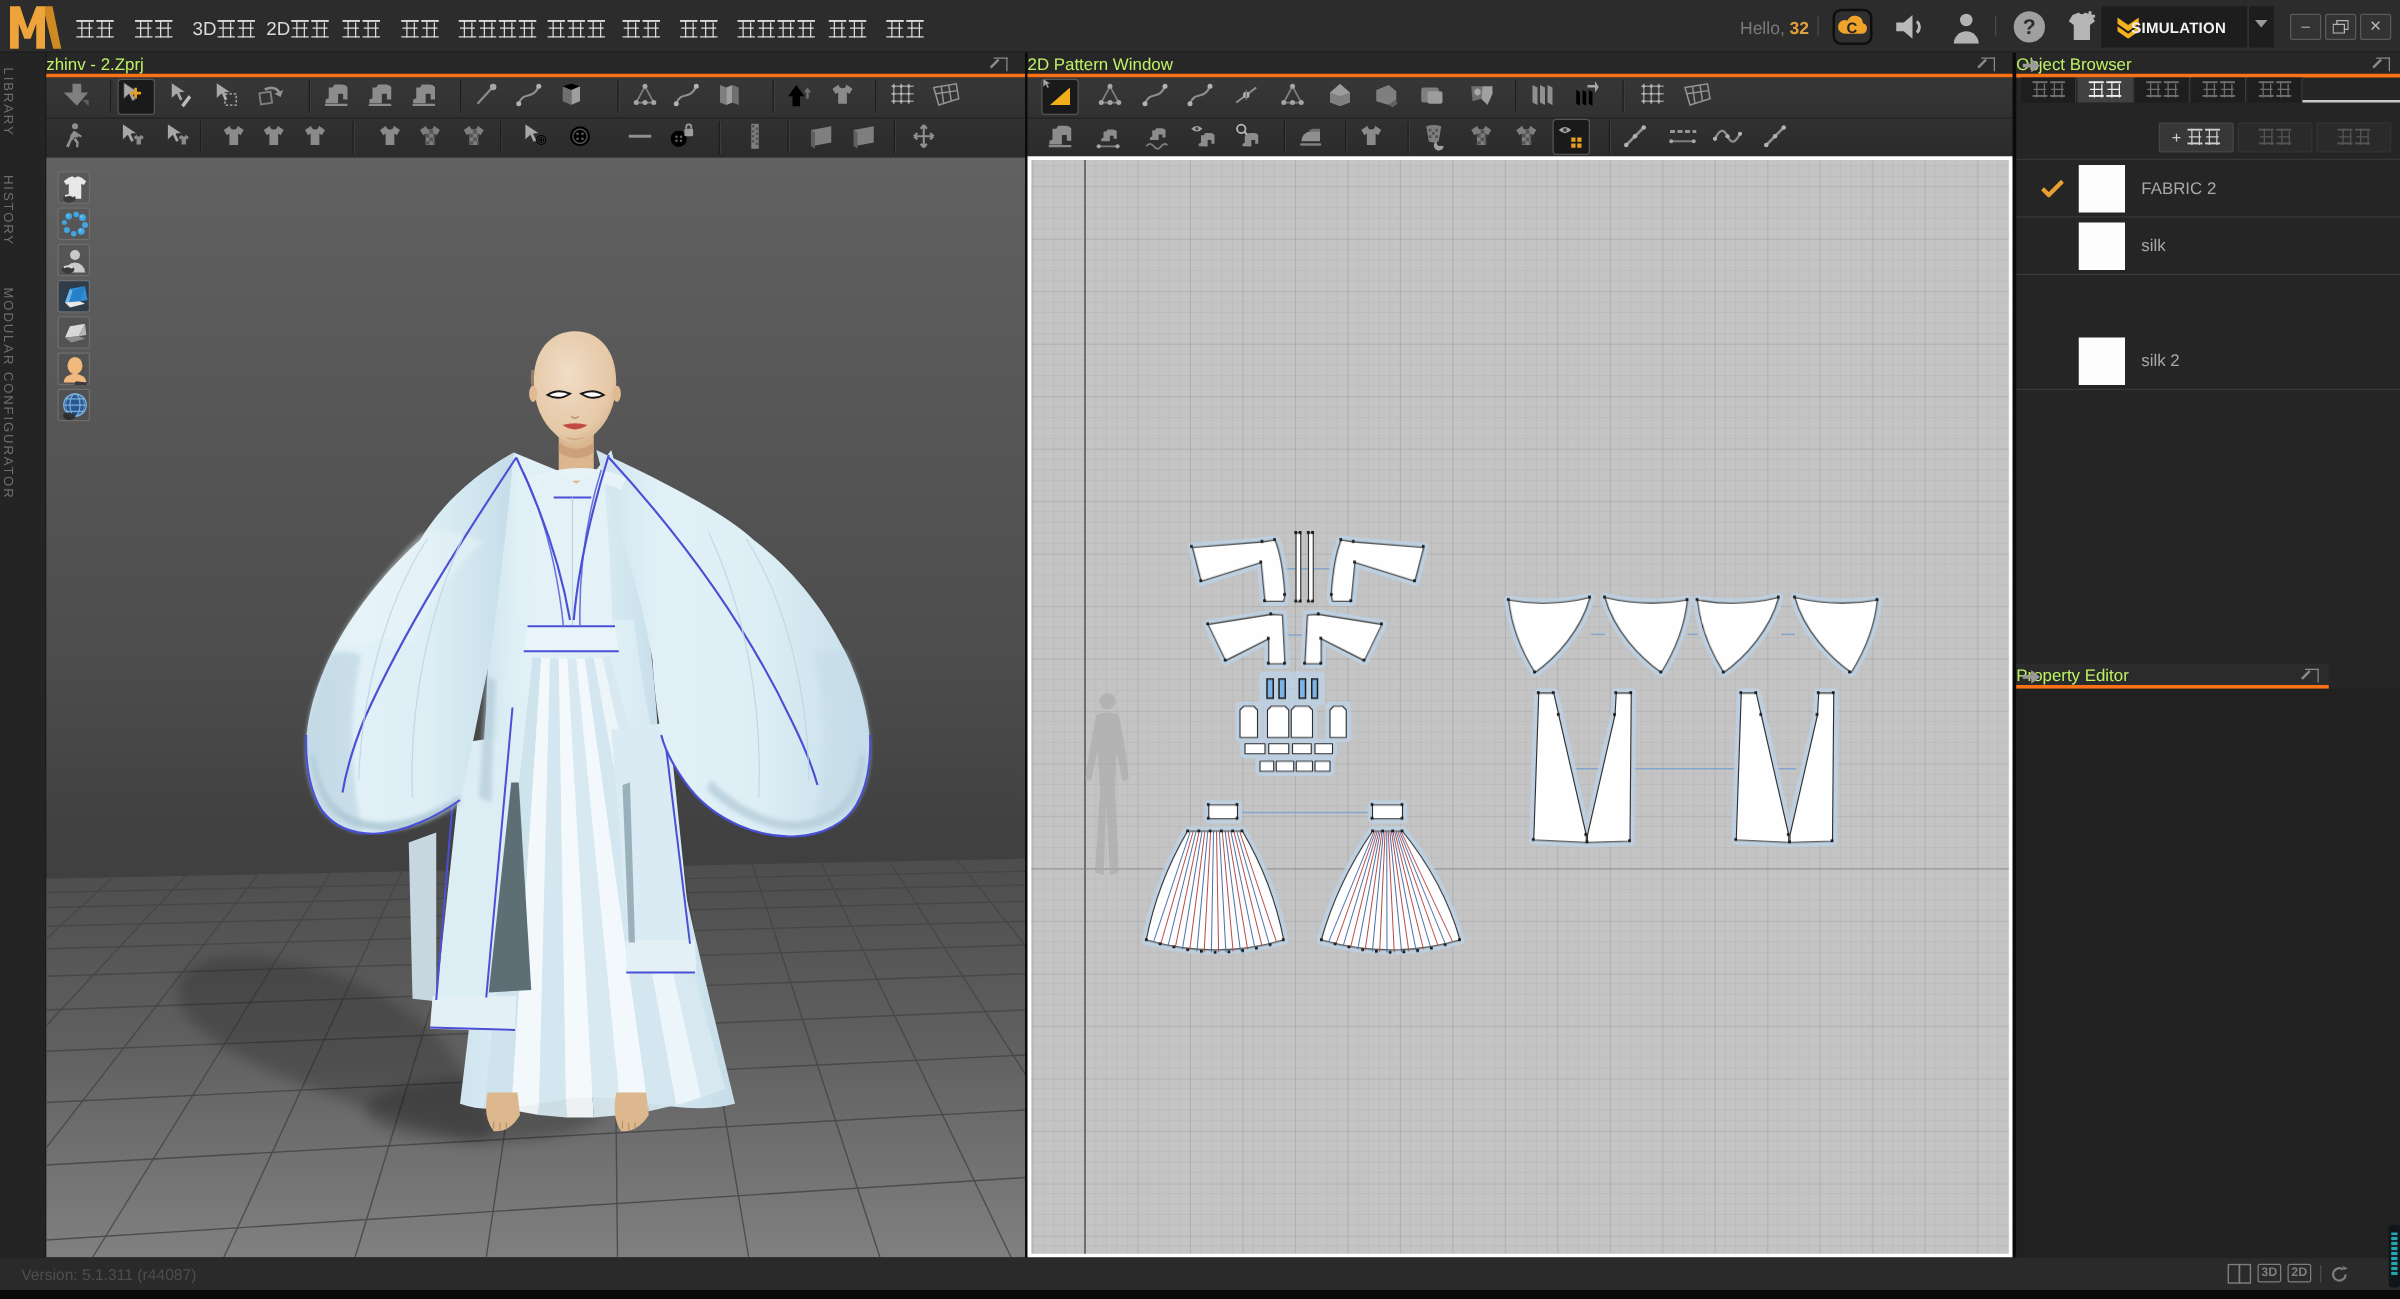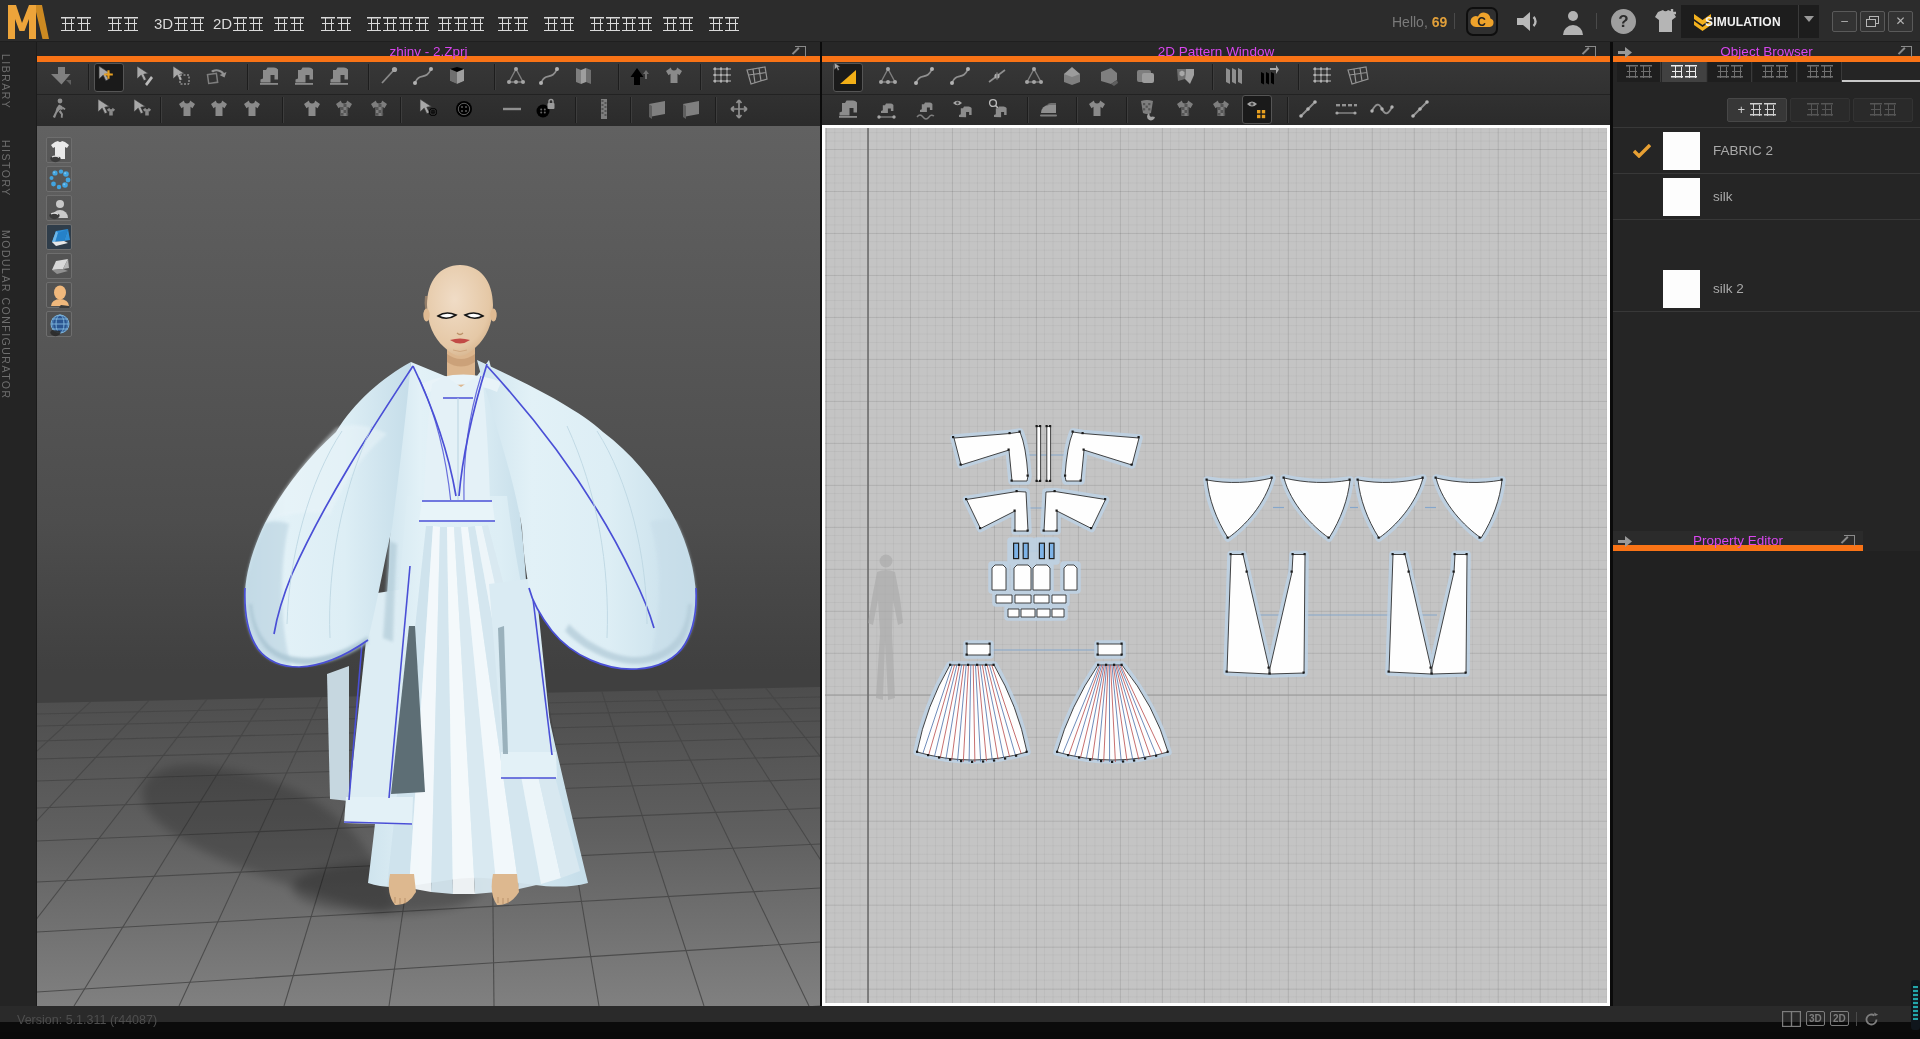--- a/index.html
+++ b/index.html
@@ -17,39 +17,39 @@
 .sep-v{position:absolute;top:13px;width:1px;height:16px;background:#4a4a4a;}
 #hello{left:1392px;top:14px;color:#7a7a7a;font-size:14px;}
 #hello b{color:#e09f3a;font-weight:bold;}
 .winbtn{position:absolute;top:11px;width:25px;height:21px;border:1px solid #5a5a5a;border-radius:2px;background:#333;color:#b5b5b5;text-align:center;line-height:19px;font-size:12px;}
 #simubox{left:1681px;top:5px;width:117px;height:33px;background:#1d1d1d;color:#f2f2f2;font-size:12px;font-weight:bold;letter-spacing:.2px;}
 #simudrop{left:1798px;top:5px;width:21px;height:33px;background:#1d1d1d;border-left:1px solid #3a3a3a;}
 
 #rail{left:0;top:42px;width:37px;height:964px;background:#242424;border-right:1px solid #1b1b1b;}
 .vlabel{position:absolute;left:0;width:37px;color:#6e6e6e;font-size:10.5px;letter-spacing:1.5px;writing-mode:vertical-lr;text-align:left;white-space:nowrap;}
 
-.ptitle{position:absolute;height:20px;background:#272727;color:#d946ef;font-size:13.5px;text-align:center;line-height:20px;border-bottom:6px solid #f97316;}
+.ptitle{position:absolute;height:20px;background:#272727;color:#bef264;font-size:13.5px;text-align:left;line-height:20px;border-bottom:3px solid #f97316;}
 .popout{position:absolute;width:11px;height:11px;border:1px solid #8a8a8a;border-bottom:none;border-left:none;}
 .popout:before{content:"";position:absolute;left:-4px;top:3px;width:9px;height:1.5px;background:#8a8a8a;transform:rotate(-45deg);}
 .toolbar{position:absolute;background:linear-gradient(#373737,#2b2b2b);}
 .trow-sep{position:absolute;height:1px;background:#222;}
 .tic{position:absolute;width:26px;height:26px;}
 .tsep{position:absolute;width:2px;height:26px;background:#1d1d1d;border-right:1px solid #3d3d3d;}
 .tselbox{position:absolute;width:30px;height:29px;background:#1a1a1a;border:1px solid #555;border-radius:3px;}
 
 #rpanel{left:1613px;top:42px;width:307px;height:964px;background:#252525;}
 .tab{position:absolute;top:20px;height:20px;color:#6f6f6f;font-size:12.5px;text-align:center;line-height:20px;background:#1e1e1e;border-right:1px solid #3a3a3a;}
 .tab.sel{background:#414141;color:#ededed;}
 .rbtn{position:absolute;top:56px;height:24px;background:#373737;border:1px solid #474747;border-radius:2px;color:#cfcfcf;font-size:13px;text-align:center;line-height:22px;}
 .rbtn.dis{background:#2a2a2a;border-color:#333;color:#555;}
 .frow{position:absolute;left:0;width:307px;height:46px;border-bottom:1px solid #383838;}
 .swatch{position:absolute;left:50px;top:4px;width:37px;height:38px;background:#fdfdfd;}
 .fname{position:absolute;left:100px;top:15px;color:#a9a9a9;font-size:13.5px;}
 
-#statusbar{left:0;top:1006px;width:1920px;height:16px;background:#2a2a2a;padding-left:33px;}
+#statusbar{left:0;top:1006px;width:1920px;height:32px;background:#2a2a2a;padding-left:33px;}
 #version{position:absolute;left:17px;top:7px;color:#4e4e4e;font-size:12.5px;}
 .sbic{position:absolute;top:5px;color:#7d7d7d;}
 
 #p3d-title{left:37px;top:42px;width:783px;}
 #p3d-tool{left:37px;top:62px;width:783px;height:64px;}
 #viewport{left:37px;top:126px;width:783px;height:880px;background:linear-gradient(#616161,#4d4d4d 45%,#404040 62%);}
 .vico{width:26px;height:26px;border:1px solid #6e6e6e;border-radius:2px;margin-bottom:3px;background:rgba(30,30,30,.12);}
 .vico svg{width:24px;height:24px;margin:1px;}
 
 #p2d-title{left:822px;top:42px;width:788px;}
@@ -320,21 +320,21 @@
   <span class="mitem" style="left:213px">2D<span class="cjk"></span><span class="cjk"></span></span>
   <span class="mitem" style="left:273px"><span class="cjk"></span><span class="cjk"></span></span>
   <span class="mitem" style="left:320px"><span class="cjk"></span><span class="cjk"></span></span>
   <span class="mitem" style="left:366px"><span class="cjk"></span><span class="cjk"></span><span class="cjk"></span><span class="cjk"></span></span>
   <span class="mitem" style="left:437px"><span class="cjk"></span><span class="cjk"></span><span class="cjk"></span></span>
   <span class="mitem" style="left:497px"><span class="cjk"></span><span class="cjk"></span></span>
   <span class="mitem" style="left:543px"><span class="cjk"></span><span class="cjk"></span></span>
   <span class="mitem" style="left:589px"><span class="cjk"></span><span class="cjk"></span><span class="cjk"></span><span class="cjk"></span></span>
   <span class="mitem" style="left:662px"><span class="cjk"></span><span class="cjk"></span></span>
   <span class="mitem" style="left:708px"><span class="cjk"></span><span class="cjk"></span></span>
-  <span id="hello" class="abs">Hello, <b>69</b></span>
+  <span id="hello" class="abs">Hello, <b>32</b></span>
   <div class="sep-v" style="left:1454px"></div>
   <div class="abs" style="left:1466px;top:7px;width:32px;height:29px;border:2px solid #0e0e0e;border-radius:7px;background:#2f2f2f;">
     <svg width="28" height="25" viewBox="0 0 28 25">
           <path d="M8 18 a5.5 5.5 0 1 1 2-10.6 a6.5 6.5 0 0 1 12.4 2.2 a4.3 4.3 0 0 1-.6 8.4 Z" fill="#efa32b"></path>
           <text x="13.5" y="17" font-size="12" font-weight="bold" fill="#222" text-anchor="middle" font-family="Liberation Sans">C</text>
         </svg>
   </div>
   <svg class="abs" style="left:1514px;top:9px" width="28" height="25" viewBox="0 0 28 25">
         <path d="M3 9 h6 l7-6 v19 l-7-6 h-6 Z" fill="#b9b9b9"></path>
         <path d="M19 7 a7 7 0 0 1 0 11 M22 4 a11 11 0 0 1 0 17" stroke="#b9b9b9" stroke-width="2.2" fill="none" opacity="0"></path>

